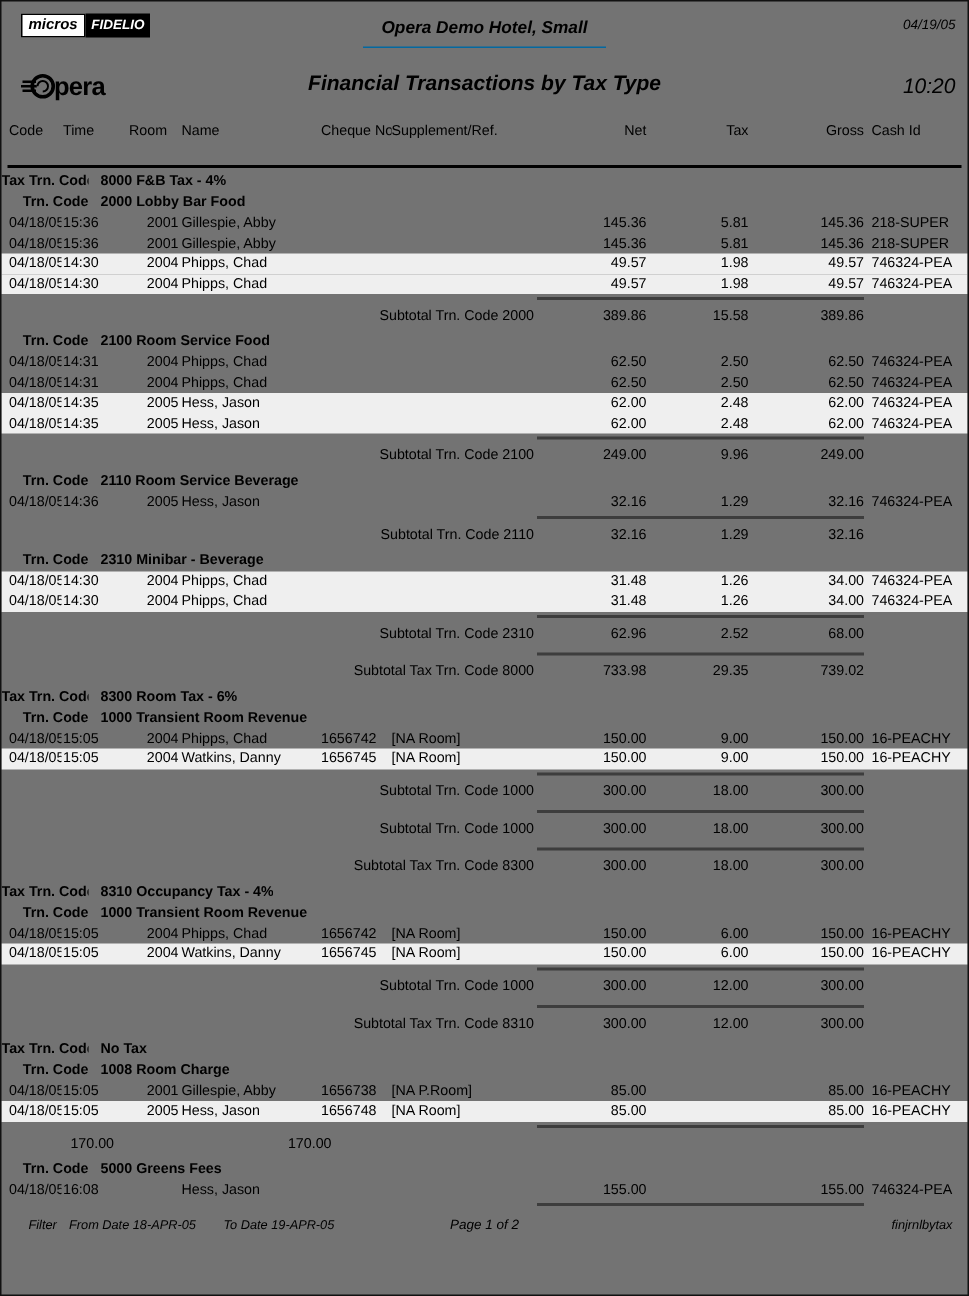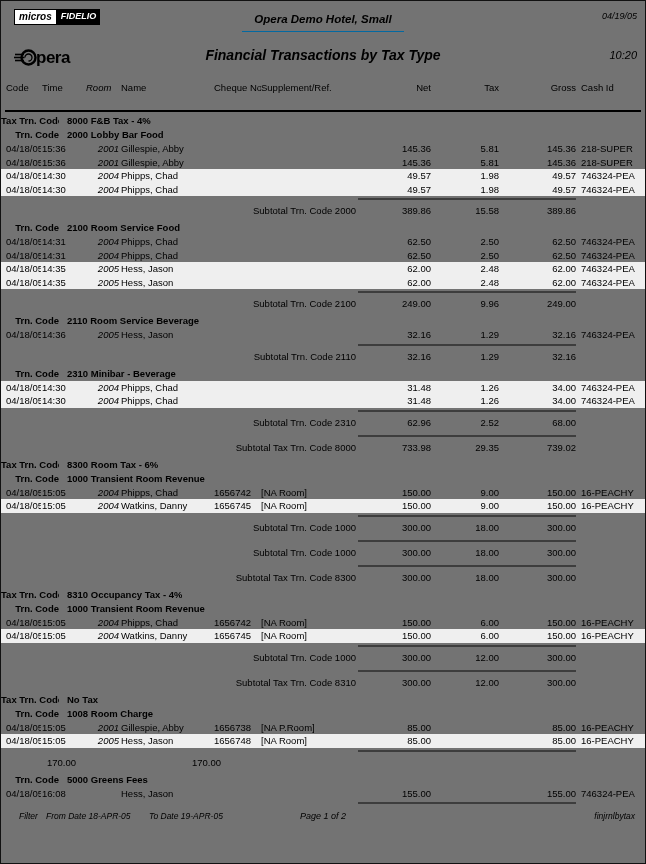--- a/index.html
+++ b/index.html
@@ -21,31 +21,31 @@
           font-size:9px;padding:2px 4px;line-height:11px;}
   .hotel-title{position:absolute;top:8px;left:0;right:0;text-align:center;}
   .hotel-title span{display:inline-block;font-style:italic;font-weight:bold;font-size:11.5px;
           padding:0 12px 6px;border-bottom:1px solid #0369a1;}
   .print-date{position:absolute;top:10px;right:8px;font-size:9px;font-style:italic;}
   .opera-logo{position:absolute;top:30px;left:13px;display:flex;align-items:center;margin-top:16px;}
   .opera-logo svg{display:block;}
   .opera-text{font-weight:bold;font-size:17px;letter-spacing:-0.5px;margin-left:-5px;}
   .report-title{position:absolute;top:46px;left:0;right:0;text-align:center;
           font-weight:bold;font-style:italic;font-size:14px;}
-  .print-time{position:absolute;top:48px;right:8px;font-size:11px;font-style:italic;}
+  .print-time{position:absolute;top:48px;right:8px;font-size:14px;font-style:italic;}
   .header-rule{position:absolute;top:109px;left:4px;right:4px;border-top:2px solid #000;}
   
   .colhdr{position:absolute;top:80px;left:0;right:0;}
   .tbody{position:absolute;top:113px;left:0;right:0;}
   .trow{display:flex;height:13.5px;line-height:13.5px;font-size:9.5px;}
   .trow.shaded{background:#efefef;}
   .c{display:block;overflow:hidden;white-space:nowrap;box-sizing:border-box;}
   .c-date{width:40px;padding-left:5px;}
   .c-time{width:38px;padding-left:1px;}
-  .c-room{width:40px;text-align:right;font-style:italic;}
+  .c-room{width:40px;text-align:right;}
   .colhdr .c-room{text-align:left;padding-left:7px;}
   .c-name{width:95px;padding-left:2px;}
   .c-cheque{width:47px;}
   .c-suppl{width:95px;}
   .c-net{width:75px;text-align:right;}
   .c-tax{width:68px;text-align:right;}
   .c-gross{width:77px;text-align:right;}
   .c-cash{flex:1;padding-left:5px;}
   .grow{display:flex;height:14px;line-height:14px;font-size:9.5px;font-weight:bold;}
   .glabel{width:58px;text-align:right;display:block;white-space:nowrap;}

